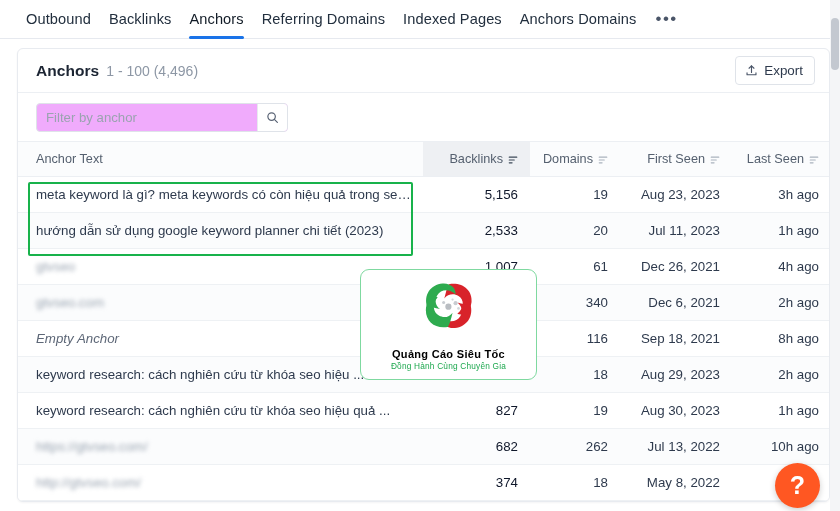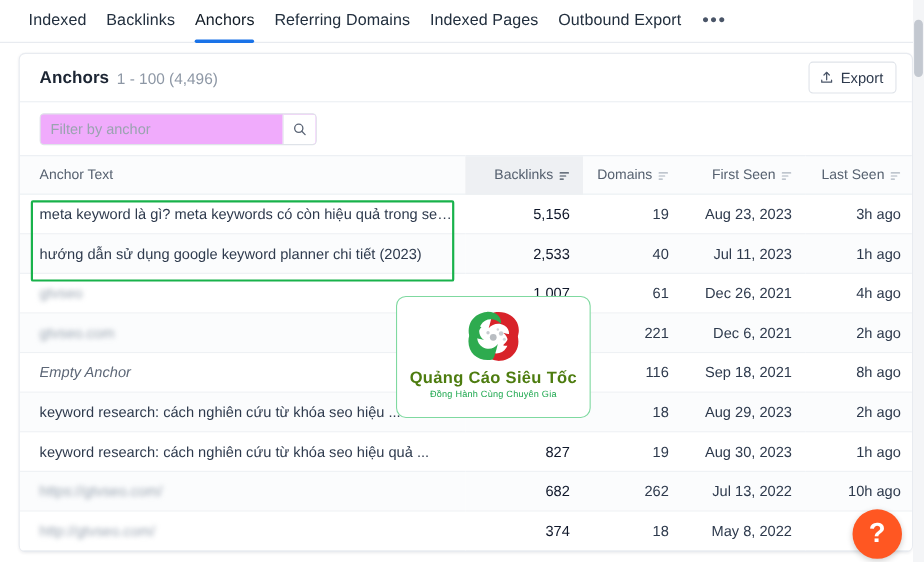--- a/index.html
+++ b/index.html
@@ -213,24 +213,24 @@
     border: 1px solid #7fd9a0;
     border-radius: 9px;
     z-index: 12;
     display: flex; flex-direction: column;
     align-items: center; justify-content: flex-start;
     padding-top: 7px;
     overflow: hidden;
   }
   .logo-mark { width: 60px; height: 57px; display: block; }
   .logo-name {
-    margin-top: 1px;
-    font-size: 15px;
+    margin-top: 14px;
+    font-size: 11px;
     font-weight: bold;
-    color: #4d7c0f;
+    color: #000000;
     letter-spacing: 0.3px;
     white-space: nowrap;
   }
   .logo-tag {
     margin-top: 1px;
     font-size: 8.3px;
     color: #1ea84f;
     letter-spacing: 0.2px;
     white-space: nowrap;
   }
@@ -267,26 +267,26 @@
     z-index: 31;
     cursor: pointer;
   }
 </style>
 </head>
 <body>
 
 <div id="root">
 
   <div class="navbar" id="navbar">
-      <div class="nav-tab">Indexed</div>
+      <div class="nav-tab">Outbound</div>
       <div class="nav-tab">Backlinks</div>
       <div class="nav-tab active">Anchors</div>
       <div class="nav-tab">Referring Domains</div>
       <div class="nav-tab">Indexed Pages</div>
-      <div class="nav-tab">Outbound Export</div>
+      <div class="nav-tab">Anchors Domains</div>
       <div class="nav-more">•••</div>
     </div>
 
   <div class="card">
 
     <div class="card-header">
       <span class="card-title">Anchors</span>
       <span class="card-count">1 - 100 (4,496)</span>
       <span class="spacer"></span>
       <button class="export-btn">
@@ -366,35 +366,35 @@
           <tr>
             <td class="anchor-cell"><span>meta keyword là gì? meta keywords có còn hiệu quả trong seo?</span></td>
             <td class="backlinks-cell"><a>5,156</a></td>
             <td>19</td>
             <td>Aug 23, 2023</td>
             <td>3h ago</td>
           </tr>
           <tr>
             <td class="anchor-cell"><span>hướng dẫn sử dụng google keyword planner chi tiết (2023)</span></td>
             <td class="backlinks-cell"><a>2,533</a></td>
-            <td>40</td>
+            <td>20</td>
             <td>Jul 11, 2023</td>
             <td>1h ago</td>
           </tr>
           <tr>
             <td class="anchor-cell"><span class="blurred">gtvseo</span></td>
             <td class="backlinks-cell"><a>1,007</a></td>
             <td>61</td>
             <td>Dec 26, 2021</td>
             <td>4h ago</td>
           </tr>
           <tr>
             <td class="anchor-cell"><span class="blurred">gtvseo.com</span></td>
             <td class="backlinks-cell"><a></a></td>
-            <td>221</td>
+            <td>340</td>
             <td>Dec 6, 2021</td>
             <td>2h ago</td>
           </tr>
           <tr>
             <td class="anchor-cell"><span class="empty-anchor">Empty Anchor</span></td>
             <td class="backlinks-cell"><a></a></td>
             <td>116</td>
             <td>Sep 18, 2021</td>
             <td>8h ago</td>
           </tr>

